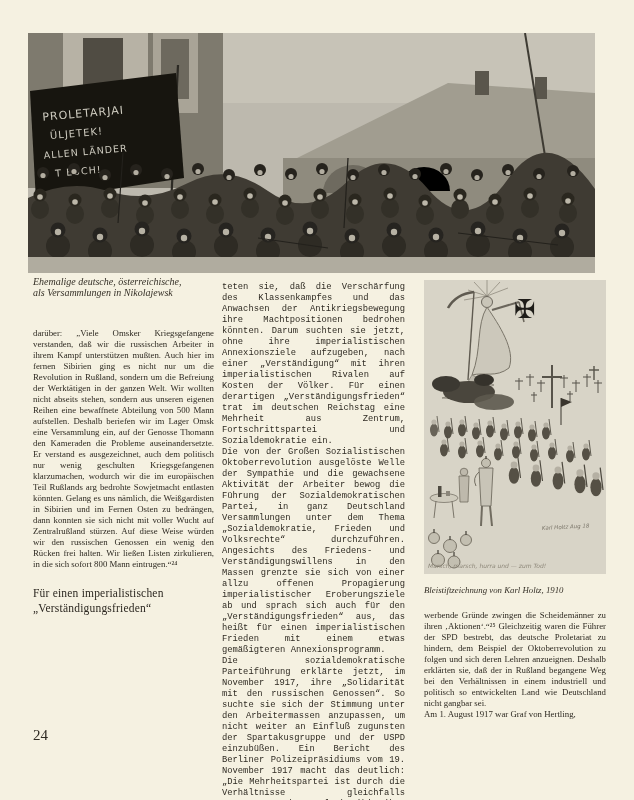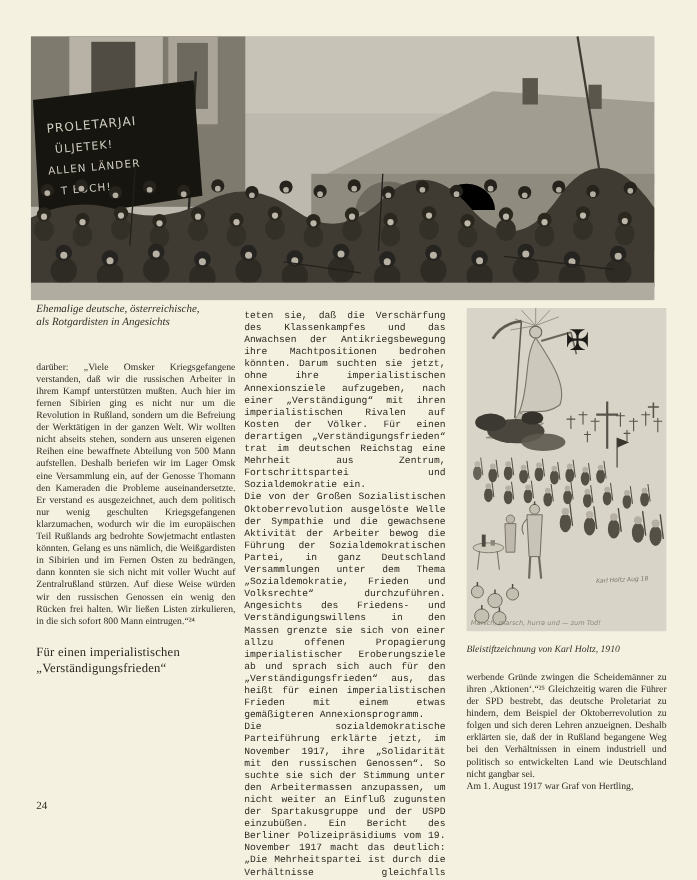--- a/index.html
+++ b/index.html
@@ -23,21 +23,21 @@
   .subhead{
     font-size:11.5px;line-height:14.5px;text-align:left;
     margin:16px 0 10px 0;font-weight:normal;letter-spacing:.2px;color:#2b2720;
   }
   .drawing{position:absolute;left:424px;top:280px;width:182px;height:294px;}
   .drawing svg{display:block;}
   .drawing-caption{
     position:absolute;left:424px;top:585px;width:182px;
     font-style:italic;font-size:8.8px;color:#353027;
   }
-  .page-number{position:absolute;left:33px;top:727px;font-size:10px;color:#2e2a22;}
+  .page-number{position:absolute;left:33px;top:727px;font-size:15px;color:#2e2a22;}
 </style>
 </head>
 <body>
 
 <div class="page">
 
   <div class="photo">
     <svg width="567" height="240" viewBox="0 0 567 240">
       <defs>
         <g id="p1">
@@ -152,21 +152,21 @@
         <line x1="430" y1="200" x2="530" y2="212"></line>
           <line x1="230" y1="205" x2="300" y2="215"></line>
       </g>
 
       <rect x="0" y="224" width="567" height="16" fill="#b0ac9f"></rect>
     </svg>
   </div>
 
   <div class="photo-caption">
     <div>Ehemalige deutsche, österreichische,</div>
-    <div>als Rotgardisten in Angesichts</div>
+    <div>als Versammlungen in Nikolajewsk</div>
   </div>
 
   <div class="col col1">
     <p>darüber: „Viele Omsker Kriegsgefangene verstanden, daß wir die russischen Arbeiter in ihrem Kampf unterstützen mußten. Auch hier im fernen Sibirien ging es nicht nur um die Revolution in Rußland, sondern um die Befreiung der Werktätigen in der ganzen Welt. Wir wollten nicht abseits stehen, sondern aus unseren eigenen Reihen eine bewaffnete Abteilung von 500 Mann aufstellen. Deshalb beriefen wir im Lager Omsk eine Versammlung ein, auf der Genosse Thomann den Kameraden die Probleme auseinandersetzte. Er verstand es ausgezeichnet, auch dem politisch nur wenig geschulten Kriegsgefangenen klarzumachen, wodurch wir die im europäischen Teil Rußlands arg bedrohte Sowjetmacht entlasten könnten. Gelang es uns nämlich, die Weißgardisten in Sibirien und im Fernen Osten zu bedrängen, dann konnten sie sich nicht mit voller Wucht auf Zentralrußland stürzen. Auf diese Weise würden wir den russischen Genossen ein wenig den Rücken frei halten. Wir ließen Listen zirkulieren, in die sich sofort 800 Mann eintrugen.“²⁴</p>
     <div class="subhead">
       <div>Für einen imperialistischen</div>
       <div>„Verständigungsfrieden“</div>
     </div>
   </div>
 

